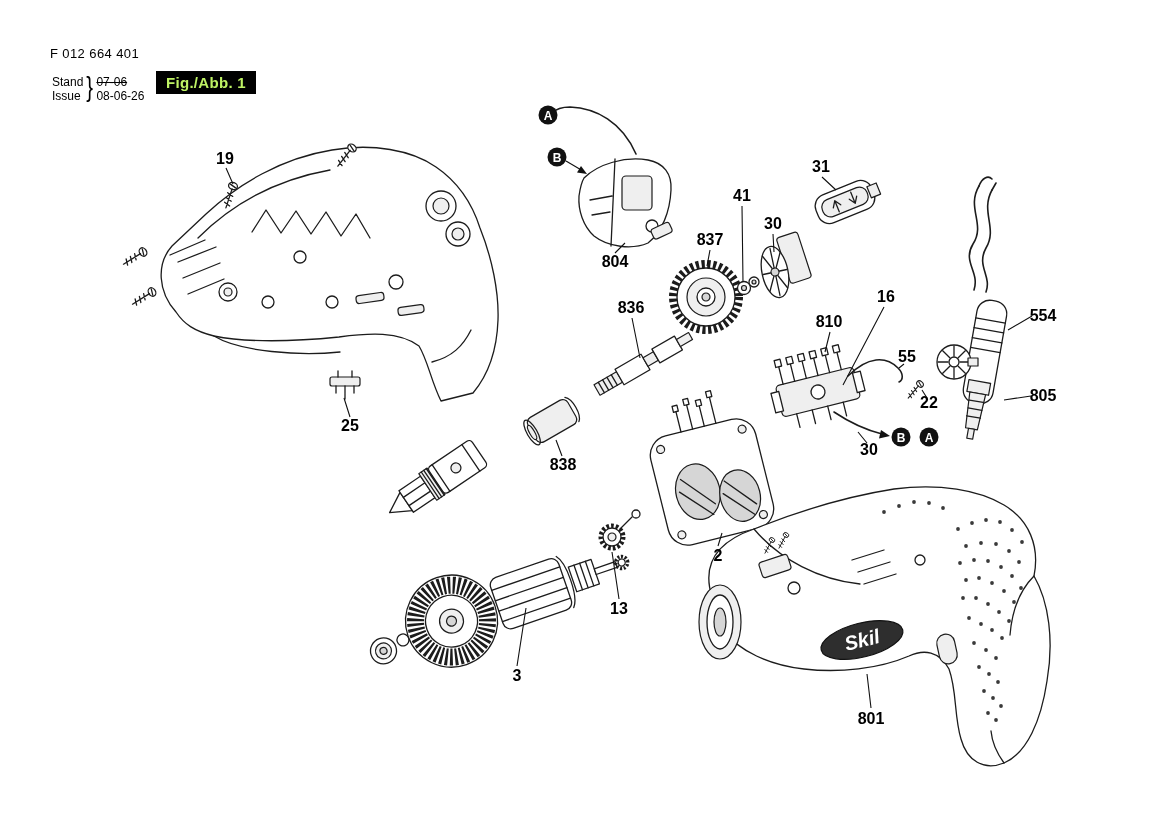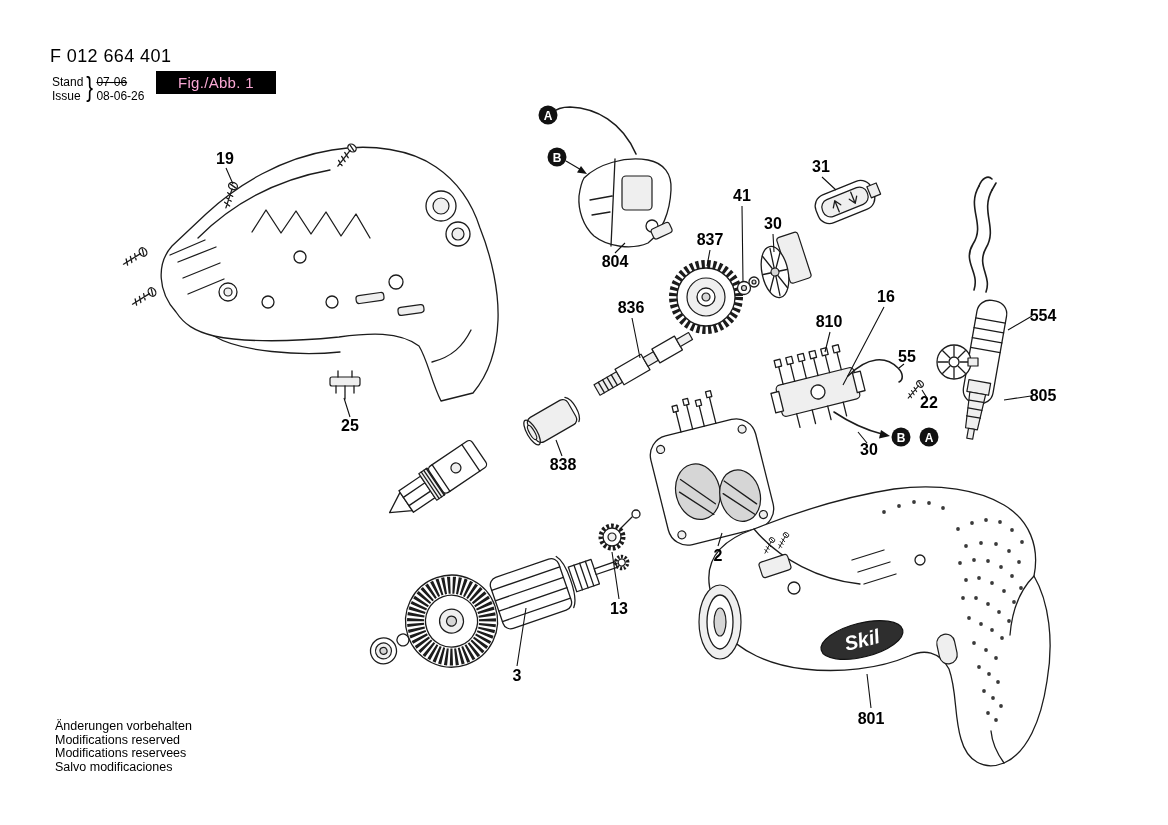--- a/index.html
+++ b/index.html
@@ -12,27 +12,27 @@
   .fe{fill:#efefef;stroke:#1c1c1c;stroke-width:1.2;stroke-linejoin:round}
   .fd{fill:#d6d6d6;stroke:#1c1c1c;stroke-width:1.2}
   .ld{stroke:#111;stroke-width:1.1;fill:none}
   .teeth{fill:none;stroke:#1c1c1c}
   .dot{fill:#3a3a3a;stroke:none}
   .wire{fill:none;stroke:#1c1c1c;stroke-width:1.6;stroke-linecap:round}
   .ah{fill:#111;stroke:none}
   .callout{position:absolute;transform:translate(-50%,-50%);font-weight:bold;font-size:16px;white-space:nowrap}
   .marker{position:absolute;transform:translate(-50%,-50%);width:19px;height:19px;border-radius:50%;
           background:#111;color:#fff;font-weight:bold;font-size:12px;display:flex;align-items:center;justify-content:center}
-  .pn{position:absolute;left:50px;top:46px;font-size:18px;letter-spacing:.4px}
+  .pn{position:absolute;left:50px;top:46px;font-size:13px;letter-spacing:.4px}
   .issue{position:absolute;left:52px;top:72px;font-size:12px;display:flex;align-items:flex-end}
   .issue .col{display:flex;flex-direction:column;line-height:14px}
   .issue .brace{font-size:27px;font-weight:300;margin:0 2px;transform:scaleX(.75)}
   .strike{text-decoration:line-through}
-  .fig-box{position:absolute;left:156px;top:71px;background:#000;color:#f9a8d4;font-weight:normal;
-           font-size:15px;padding:3px 22px;letter-spacing:.3px}
+  .fig-box{position:absolute;left:156px;top:71px;background:#000;color:#bef264;font-weight:bold;
+           font-size:15px;padding:3px 10px;letter-spacing:.3px}
   .footer{position:absolute;left:55px;top:720px;font-size:12.5px;line-height:13.5px}
 </style>
 </head>
 <body>
 
 <div class="canvas">
 
   <svg width="1168" height="825" viewBox="0 0 1168 825">
     <defs>
       <g id="screw">
@@ -350,20 +350,14 @@
   <div class="callout" style="left:718px;top:556px">2</div>
   <div class="callout" style="left:619px;top:609px">13</div>
   <div class="callout" style="left:517px;top:676px">3</div>
   <div class="callout" style="left:871px;top:719px">801</div>
 
   <div class="marker" style="left:548px;top:115px">A</div>
   <div class="marker" style="left:557px;top:157px">B</div>
   <div class="marker" style="left:901px;top:437px">B</div>
   <div class="marker" style="left:929px;top:437px">A</div>
 
-  <div class="footer">
-    <div>Änderungen vorbehalten</div>
-    <div>Modifications reserved</div>
-    <div>Modifications reservees</div>
-    <div>Salvo modificaciones</div>
-  </div>
 
 </div>
 
 </body></html>

